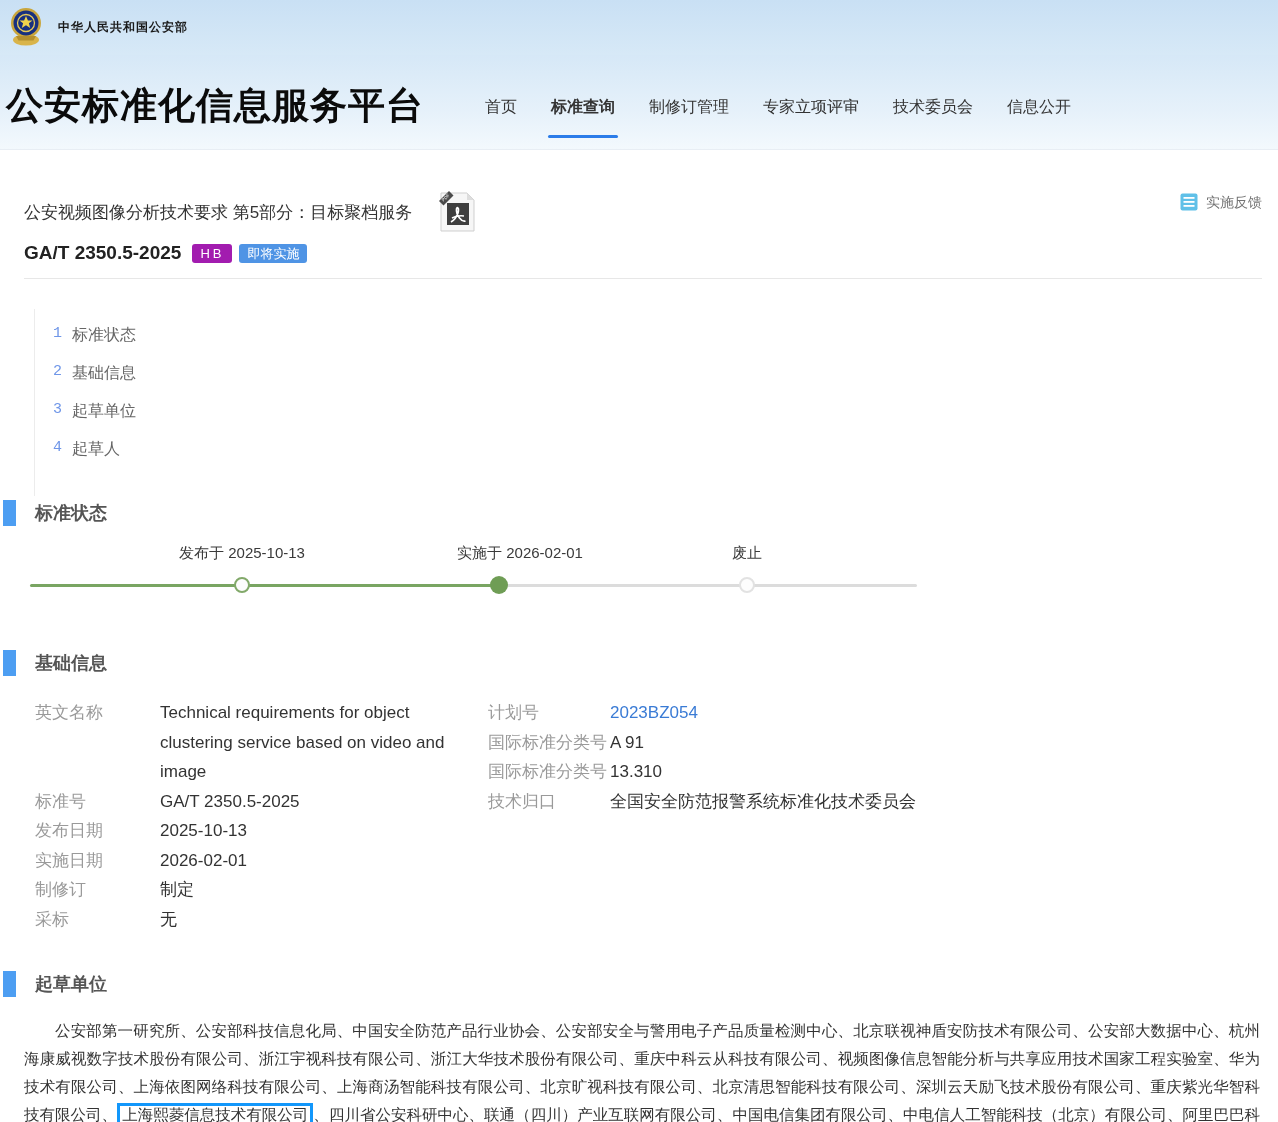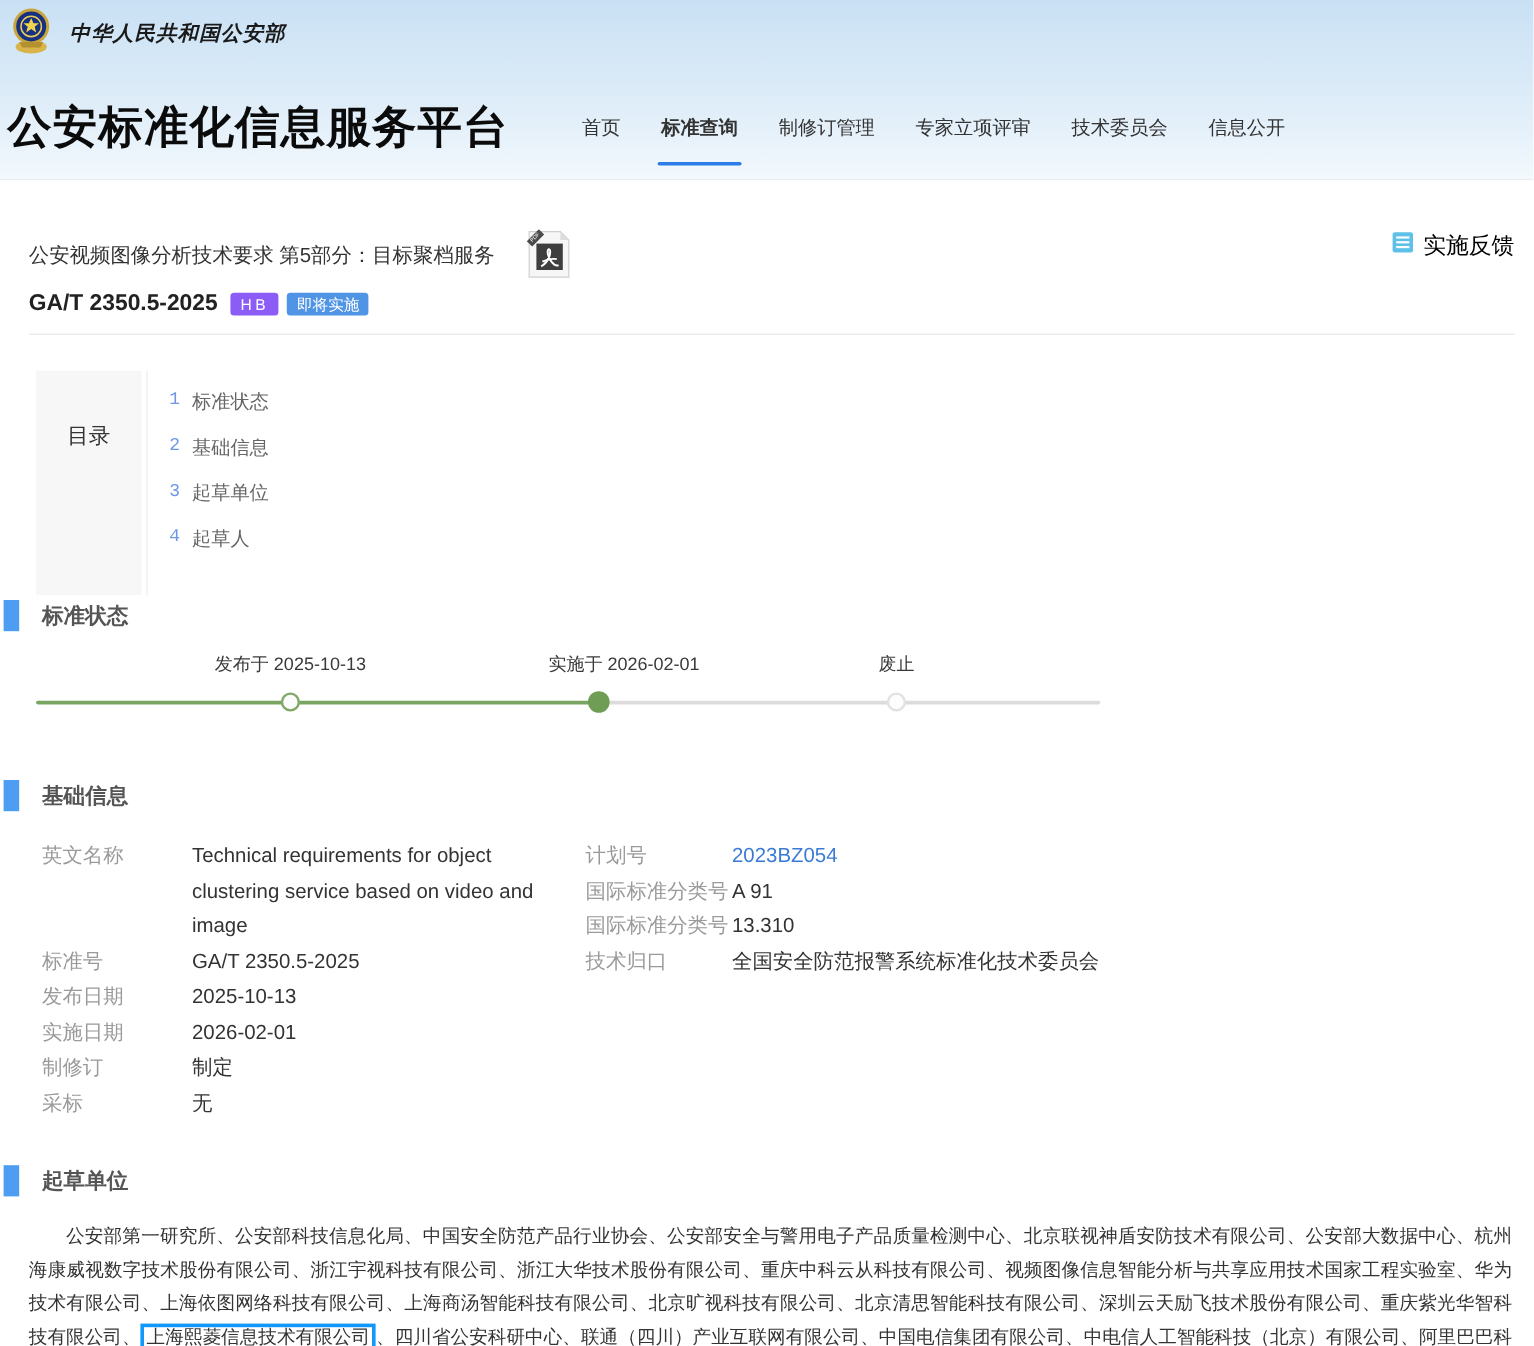--- a/index.html
+++ b/index.html
@@ -2,42 +2,42 @@
 <html><head>
 <meta charset="utf-8">
 <style>
   * { margin:0; padding:0; box-sizing:border-box; }
   html,body { width:1278px; height:1122px; overflow:hidden; background:#fff;
     font-family:"Liberation Sans","DejaVu Sans",sans-serif; }
 
   
   .top-bar { height:55px; background:linear-gradient(180deg,#c9e0f4,#d7e9f7);
     display:flex; align-items:center; padding-left:8px; }
-  .ministry { font-size:17px; font-weight:bold; color:#1a1a1a; margin-left:14px; letter-spacing:1px;font-style:italic; }
+  .ministry { font-size:12px; font-weight:bold; color:#1a1a1a; margin-left:14px; letter-spacing:1px; }
   .header-main { height:95px; background:linear-gradient(180deg,#d6e8f7 0%,#e6f1fa 60%,#f3f9fd 100%);
     position:relative; border-bottom:1px solid #e8eef4; }
   .site-title { position:absolute; left:6px; top:26px; font-size:37px; font-weight:bold;
     color:#0b0b0b; letter-spacing:1px; }
   .nav { position:absolute; left:485px; top:42px; display:flex; gap:34px; font-size:16px; color:#333; }
   .nav-item { position:relative; padding-bottom:20px; cursor:pointer; white-space:nowrap; }
   .nav-item.active { font-weight:bold; }
   .nav-item.active::after { content:""; position:absolute; left:-3px; right:-3px; bottom:0;
     height:3px; background:#2b7ce9; border-radius:2px; }
 
   
   .title-row { margin:40px 16px 0 24px; height:44px; position:relative;
     display:flex; align-items:center; }
   .doc-title { font-size:17px; color:#333; }
   .pdf-icon { margin-left:26px; display:inline-flex; }
-  .feedback { position:absolute; right:0; top:2px; display:flex; align-items:flex-start; gap:7px;
-    color:#000000; font-size:19px; cursor:pointer; }
+  .feedback { position:absolute; right:0; top:2px; display:flex; align-items:flex-end; gap:7px;
+    color:#737373; font-size:14px; cursor:pointer; }
   .code-row { margin:8px 24px 0 24px; display:flex; align-items:center; gap:7px; }
   .std-code { font-size:19px; font-weight:bold; color:#222; margin-right:4px; }
   .badge { height:19px; line-height:19px; padding:0 8px; border-radius:3px; color:#fff; font-size:13px; }
-  .badge-hb { background:#8b5cf6; letter-spacing:3px; }
+  .badge-hb { background:#a21caf; letter-spacing:3px; }
   .badge-soon { background:#4f94e5; }
   .divider { margin:14px 16px 0 24px; border-top:1px solid #e7e7e7; }
 
   
   .toc { margin:30px 0 0 30px; height:187px; display:flex; }
   .toc-box { width:88px; background:#f7f7f7; text-align:center; padding-top:42px;
     font-size:18px; color:#333; }
   .toc-list { border-left:1px solid #ececec; margin-left:4px; padding:16px 0 0 18px;font-family:Liberation Mono, monospace; }
   .toc-item { margin-bottom:17px; cursor:pointer; }
   .toc-num { color:#6f96e8; font-size:15px; margin-right:10px; vertical-align:3px; }
@@ -133,21 +133,20 @@
 </div>
 
 <div class="code-row">
   <span class="std-code">GA/T 2350.5-2025</span>
   <span class="badge badge-hb">HB</span>
   <span class="badge badge-soon">即将实施</span>
 </div>
 <div class="divider"></div>
 
 <div class="toc">
-  <div class="toc-box">目录</div>
   <div class="toc-list">
     <div class="toc-item">
       <span class="toc-num">1</span><span class="toc-label">标准状态</span>
     </div>
     <div class="toc-item">
       <span class="toc-num">2</span><span class="toc-label">基础信息</span>
     </div>
     <div class="toc-item">
       <span class="toc-num">3</span><span class="toc-label">起草单位</span>
     </div>

